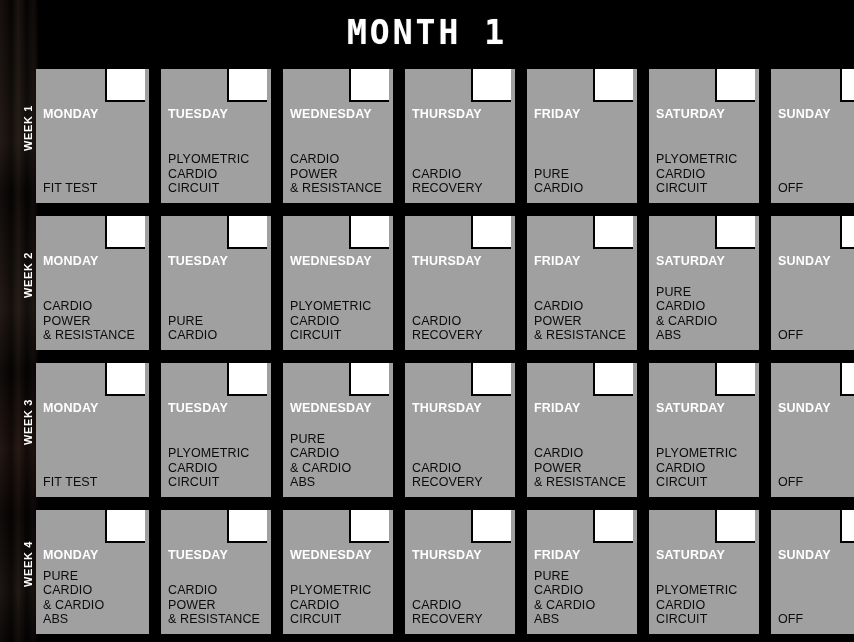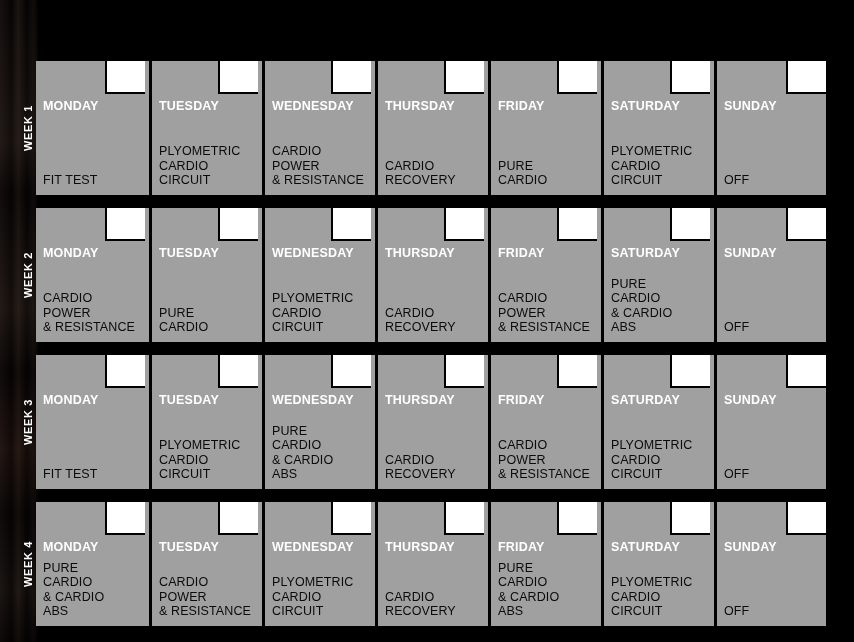--- a/index.html
+++ b/index.html
@@ -76,24 +76,25 @@
   }
   .week-label span {
     transform: rotate(-90deg);
     white-space: nowrap;
     display: block;
   }
 
   .days {
     position: absolute;
     left: 36px;
-    top: 0;
+    top: 8px;
     width: 790px;
     height: 100%;
     display: flex;
+    gap: 9px;
   }
 
   .day-cell {
     position: relative;
     height: 100%;
     background: #a0a0a0;
     border-right: 3px solid #000000;
     box-sizing: border-box;
     overflow: hidden;
   }
@@ -135,20 +136,21 @@
     white-space: pre-line;
   }
 </style>
 </head>
 <body>
 
 <div id="page">
 
   <div id="bg-texture"></div>
 
+  <div id="title">MONTH 1</div>
 
   <div id="weeks-container">
       <div class="week-row" style="top: 61px; height: 134px;">
         <div class="week-label">
           <span>WEEK 1</span>
         </div>
         <div class="days">
           <div class="day-cell" style="width: 116px; flex: 0 0 116px;">
             <div class="check-box"></div>
             <div class="day-name">MONDAY</div>

